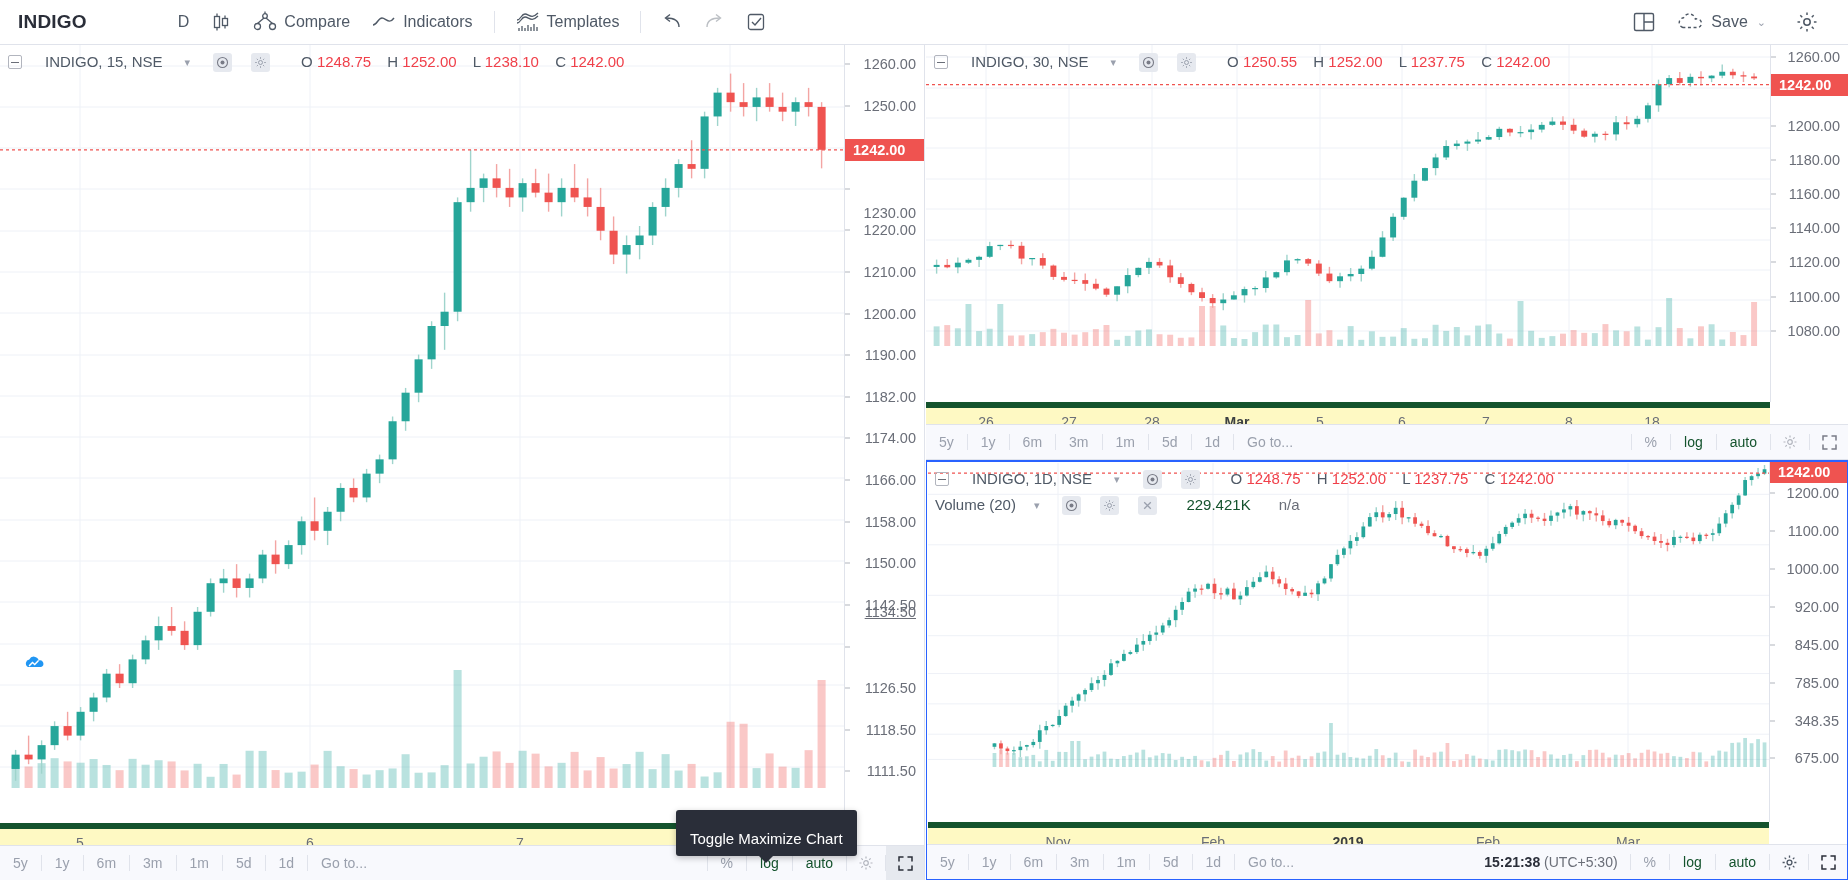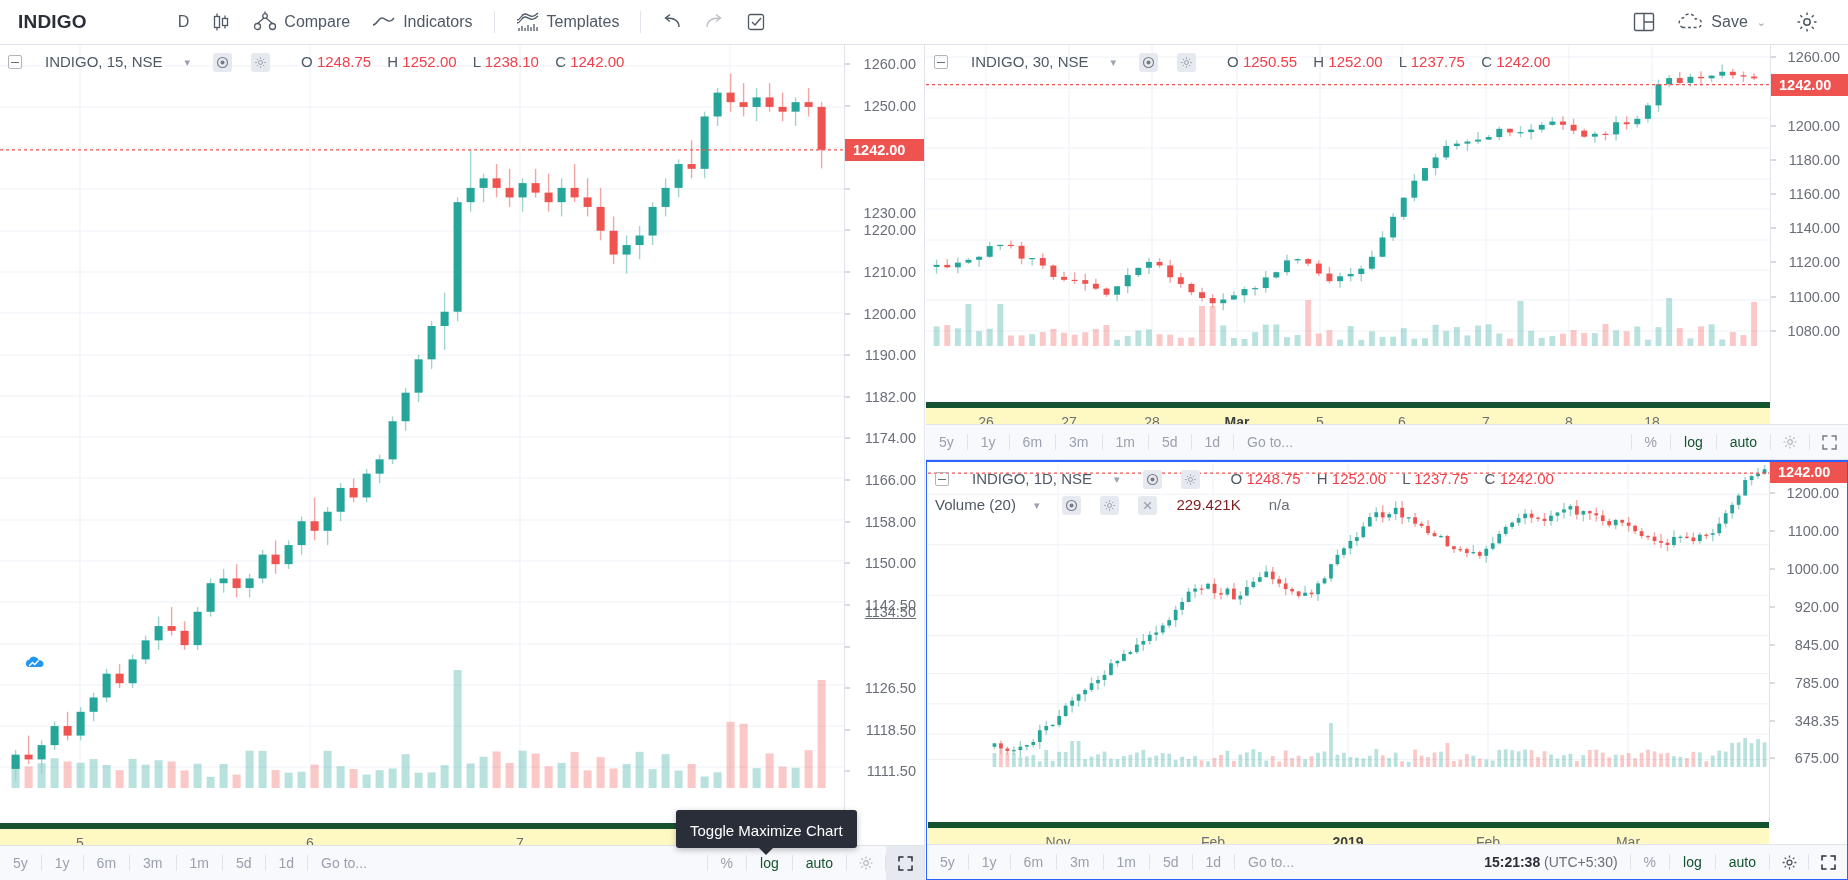--- a/index.html
+++ b/index.html
@@ -74,21 +74,21 @@
     width: 19px; height: 19px; border-radius: 3px; background: #e6e9ef;
     display: inline-flex; align-items: center; justify-content: center;
     margin-right: 3px; pointer-events: auto; cursor: pointer;
   }
   .lg-btn svg { display:block; }
   .lg-ohlc { margin-left: 12px; color: #4f5966; font-size: 15px; }
   .lg-ohlc b { color: #f0404a; font-weight: normal; }
   .lg-ohlc .k { color: #4f5966; margin-left: 12px; }
   .lg-ohlc .k:first-child { margin-left: 0; }
   .lg-vol { color: #4f5966; }
-  .lg-volval { color: #7f1d1d; margin-left: 0; text-align: right; }
+  .lg-volval { color: #14532d; margin-left: 10px; text-align: right; }
   .lg-na { color: #6a6e78; margin-left: 12px; }
 
   
   .price-axis {
     position: absolute; top: 0; right: 0; bottom: 0;
     border-left: 1px solid #e0e3eb;
     background: #fff;
   }
   .pa-label {
     position: absolute; right: 8px; transform: translateY(-50%);
@@ -136,21 +136,21 @@
   .cb-ico {
     width: 38px; height: 35px; display: flex; align-items: center;
     justify-content: center; cursor: pointer;
   }
   .cb-ico.pressed { background: #e6e9ef; }
 
   
   .tooltip {
     position: absolute; z-index: 40;
     background: #2a2e39; color: #ffffff;
-    font-size: 15px; padding: 12px 14px 9px;
+    font-size: 15px; padding: 20px 14px 9px;
     border-radius: 3px; white-space: nowrap;
     box-shadow: 0 2px 6px rgba(0,0,0,.25);
   }
   .tooltip::after {
     content: ""; position: absolute; bottom: -7px; left: 50%;
     margin-left: -7px; border-left: 7px solid transparent;
     border-right: 7px solid transparent; border-top: 7px solid #2a2e39;
   }
 
   

